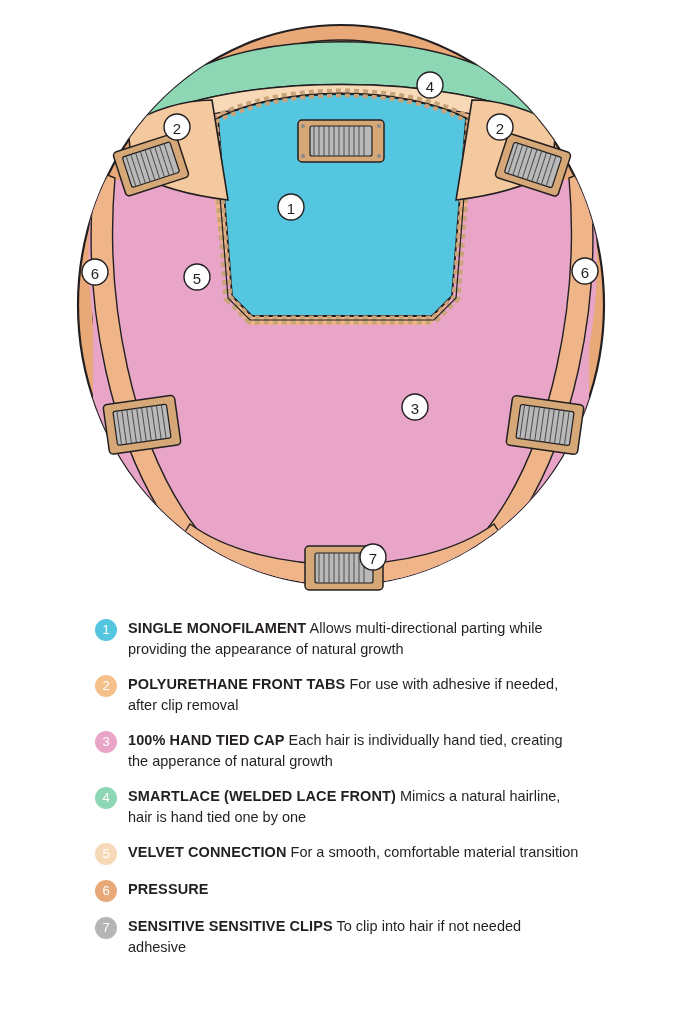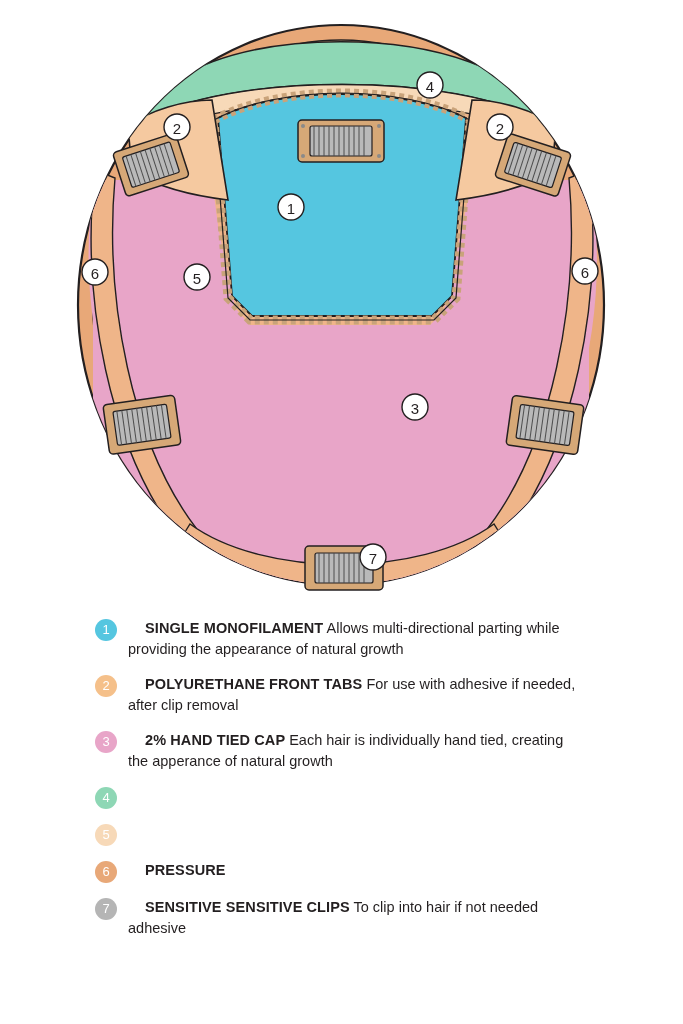--- a/index.html
+++ b/index.html
@@ -59,21 +59,20 @@
   }
   .legend-text {
     font-size: 14.5px;
     line-height: 21px;
     color: #231f20;
     max-width: 455px;
   }
   .legend-term {
     font-weight: bold;
     letter-spacing: 0.1px;
-    margin-left: 17px;
   }
   .legend-desc {
     font-weight: normal;
   }
 </style>
 </head>
 <body>
 
 <div id="diagram-area">
   <svg id="diagram-svg" width="683" height="610" viewBox="0 0 683 610" xmlns="http://www.w3.org/2000/svg">
@@ -286,31 +285,39 @@
     <div class="badge" style="background:#f5c08a">2</div>
     <div class="legend-text">
       <span class="legend-term">POLYURETHANE FRONT TABS</span>
       <span class="legend-desc">For use with adhesive if needed, after clip removal</span>
     </div>
   </div>
 
   <div class="legend-row">
     <div class="badge" style="background:#e8a5c8">3</div>
     <div class="legend-text">
-      <span class="legend-term">2% HAND TIED CAP</span>
+      <span class="legend-term">100% HAND TIED CAP</span>
       <span class="legend-desc">Each hair is individually hand tied, creating the apperance of natural growth</span>
     </div>
   </div>
 
   <div class="legend-row">
     <div class="badge" style="background:#8ed7b5">4</div>
+    <div class="legend-text">
+      <span class="legend-term">SMARTLACE (WELDED LACE FRONT)</span>
+      <span class="legend-desc">Mimics a natural hairline, hair is hand tied one by one</span>
+    </div>
   </div>
 
   <div class="legend-row">
     <div class="badge" style="background:#f7d9b8">5</div>
+    <div class="legend-text">
+      <span class="legend-term">VELVET CONNECTION</span>
+      <span class="legend-desc">For a smooth, comfortable material transition</span>
+    </div>
   </div>
 
   <div class="legend-row">
     <div class="badge" style="background:#e8a878">6</div>
     <div class="legend-text">
       <span class="legend-term">PRESSURE</span>
       <span class="legend-desc"></span>
     </div>
   </div>
 

